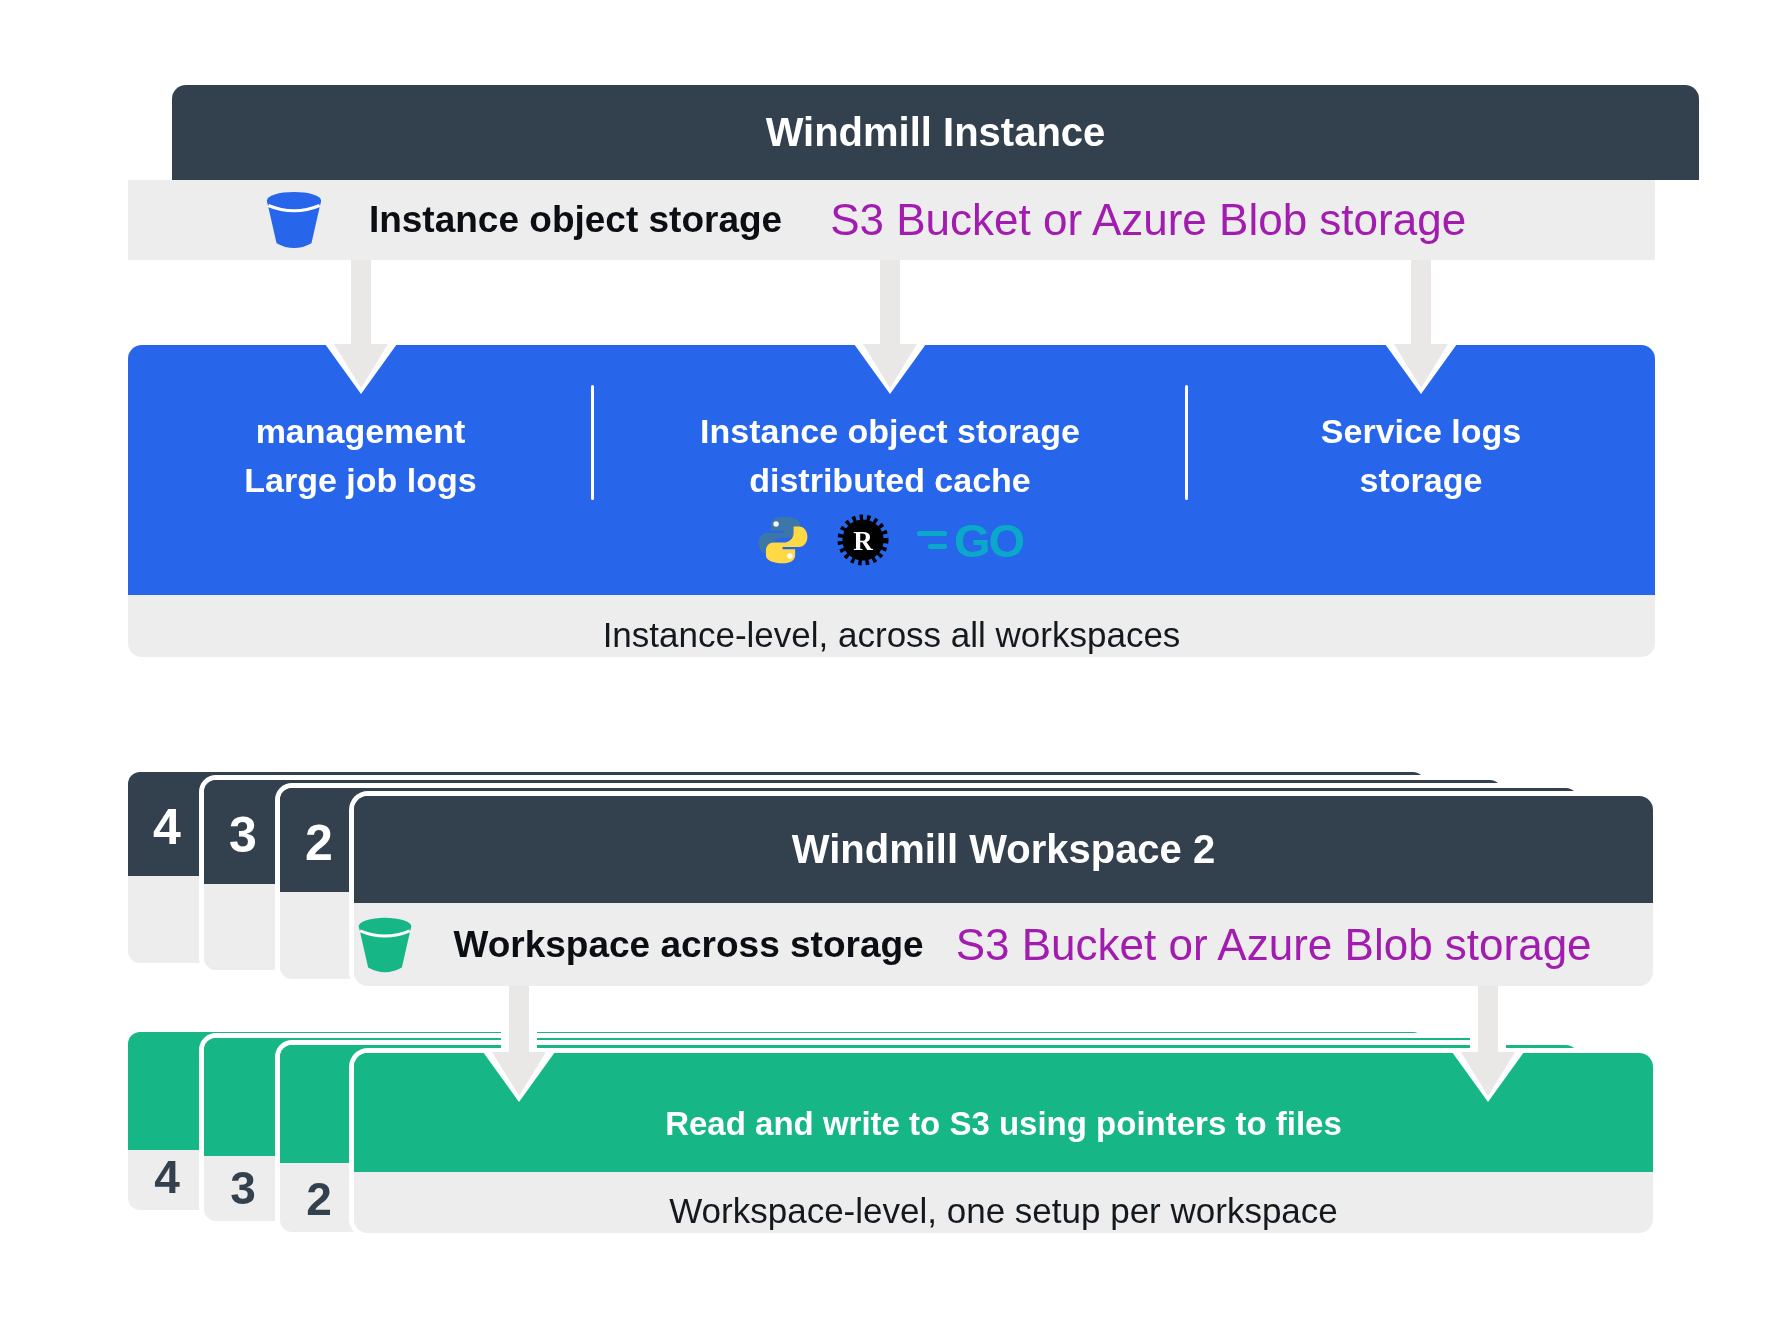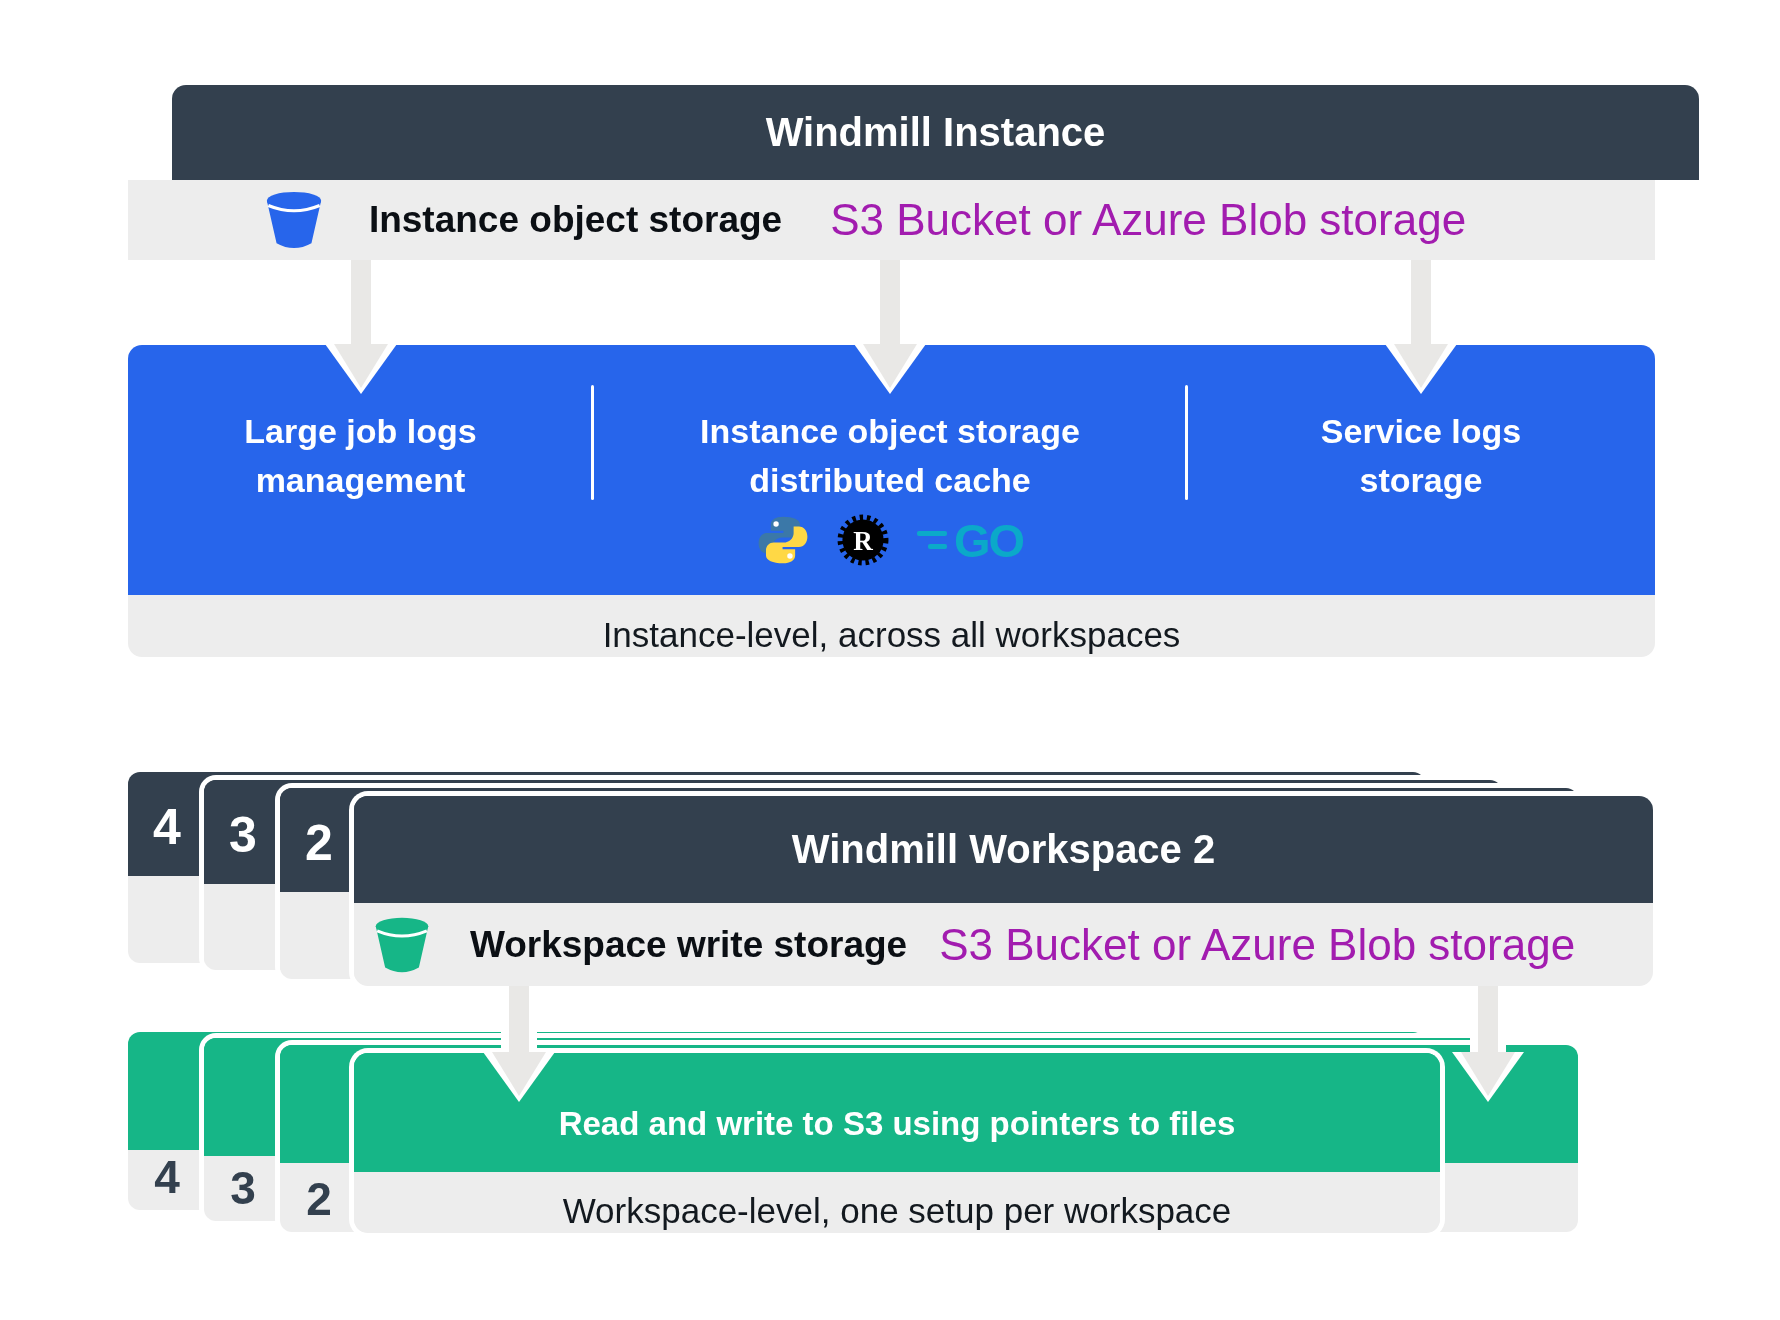--- a/index.html
+++ b/index.html
@@ -59,21 +59,21 @@
     color:#fff;font-size:50px;font-weight:bold;}
   .sc-num-bottom{position:absolute;bottom:6px;left:0;width:78px;text-align:center;
     color:var(--numdark);font-size:46px;font-weight:bold;}
 
   .ws-header{background:var(--dark);height:107px;border-radius:14px 14px 0 0;
     display:flex;align-items:center;justify-content:center;}
   .ws-row{background:var(--strip);height:83px;border-radius:0 0 14px 14px;
     display:flex;align-items:center;justify-content:center;padding-right:60px;box-sizing:border-box;}
   .ws-card{position:absolute;left:354px;top:796px;width:1299px;z-index:4;box-shadow:0 0 0 5px #fff;border-radius:14px;}
 
-  .green-card{position:absolute;left:354px;top:1053px;width:1086px;z-index:4;box-shadow:0 0 0 5px #fff;border-radius:14px;}
+  .green-card{position:absolute;left:354px;top:1053px;width:1299px;z-index:4;box-shadow:0 0 0 5px #fff;border-radius:14px;}
   .green-top{background:var(--green);height:119px;border-radius:14px 14px 0 0;
     display:flex;align-items:flex-start;justify-content:center;}
   .action-text{color:#fff;font-size:33px;font-weight:bold;margin-top:52px;}
   .green-bottom{background:var(--strip);height:61px;border-radius:0 0 14px 14px;
     display:flex;align-items:center;justify-content:center;}
 </style>
 </head>
 <body>
 
 <div class="canvas">
@@ -105,22 +105,22 @@
       <polygon class="inner" points="10,0 64,0 37,44"></polygon>
   </svg>
   <div class="shaft" style="left:1411px;top:260px;height:86px;"></div>
   <svg class="ahead" style="left:1384px;top:344px;" viewBox="0 0 74 52">
     <polygon class="outer" points="1,0 73,0 37,50"></polygon>
       <polygon class="inner" points="10,0 64,0 37,44"></polygon>
   </svg>
 
   <div class="blue-panel">
     <div class="col-label c1">
+      <div>management</div>
       <div>Large job logs</div>
-      <div>management</div>
     </div>
     <div class="vdiv d1"></div>
     <div class="col-label c2">
       <div>Instance object storage</div>
       <div>distributed cache</div>
     </div>
     <div class="logos">
       <span class="logo-py">
         <svg viewBox="0 0 48 48">
           <path fill="#3B78A8" d="M24 2.5c-6.8 0-11.2 2.7-11.2 7.2v5.8h11.6v2H9.3C4.6 17.5 1.5 21.6 1.5 27s3.1 9.5 7.8 9.5h4.9v-6.3c0-4.7 4.1-8.6 9.2-8.6h9.2c3.9 0 7.1-3.1 7.1-7.1V9.7c0-4.5-6.1-7.2-15.7-7.2z"></path>
@@ -176,21 +176,21 @@
       <span class="panel-title">Windmill Workspace 2</span>
     </div>
     <div class="ws-row">
       <span class="bucket" style="width:60px;height:60px;">
         <svg viewBox="0 0 64 64">
           <ellipse cx="32" cy="12" rx="28" ry="9" fill="#16B687"></ellipse>
           <path d="M4 12 L14 56 Q32 66 50 56 L60 12 Q32 23 4 12 Z" fill="#16B687"></path>
           <path d="M5.5 17 Q32 28 58.5 17" stroke="#fff" stroke-width="3.2" fill="none"></path>
         </svg>
       </span>
-      <span class="row-bold" style="margin-left:38px;">Workspace write storage</span>
+      <span class="row-bold" style="margin-left:38px;">Workspace across storage</span>
       <span class="row-reg" style="margin-left:32px;">S3 Bucket or Azure Blob storage</span>
     </div>
   </div>
 
   <div class="shaft bordered" style="left:501px;top:986px;height:68px;"></div>
   <svg class="ahead" style="left:482px;top:1052px;" viewBox="0 0 74 52">
     <polygon class="outer" points="1,0 73,0 37,50"></polygon>
       <polygon class="inner" points="10,0 64,0 37,44"></polygon>
   </svg>
   <div class="shaft bordered" style="left:1470px;top:986px;height:68px;"></div>

